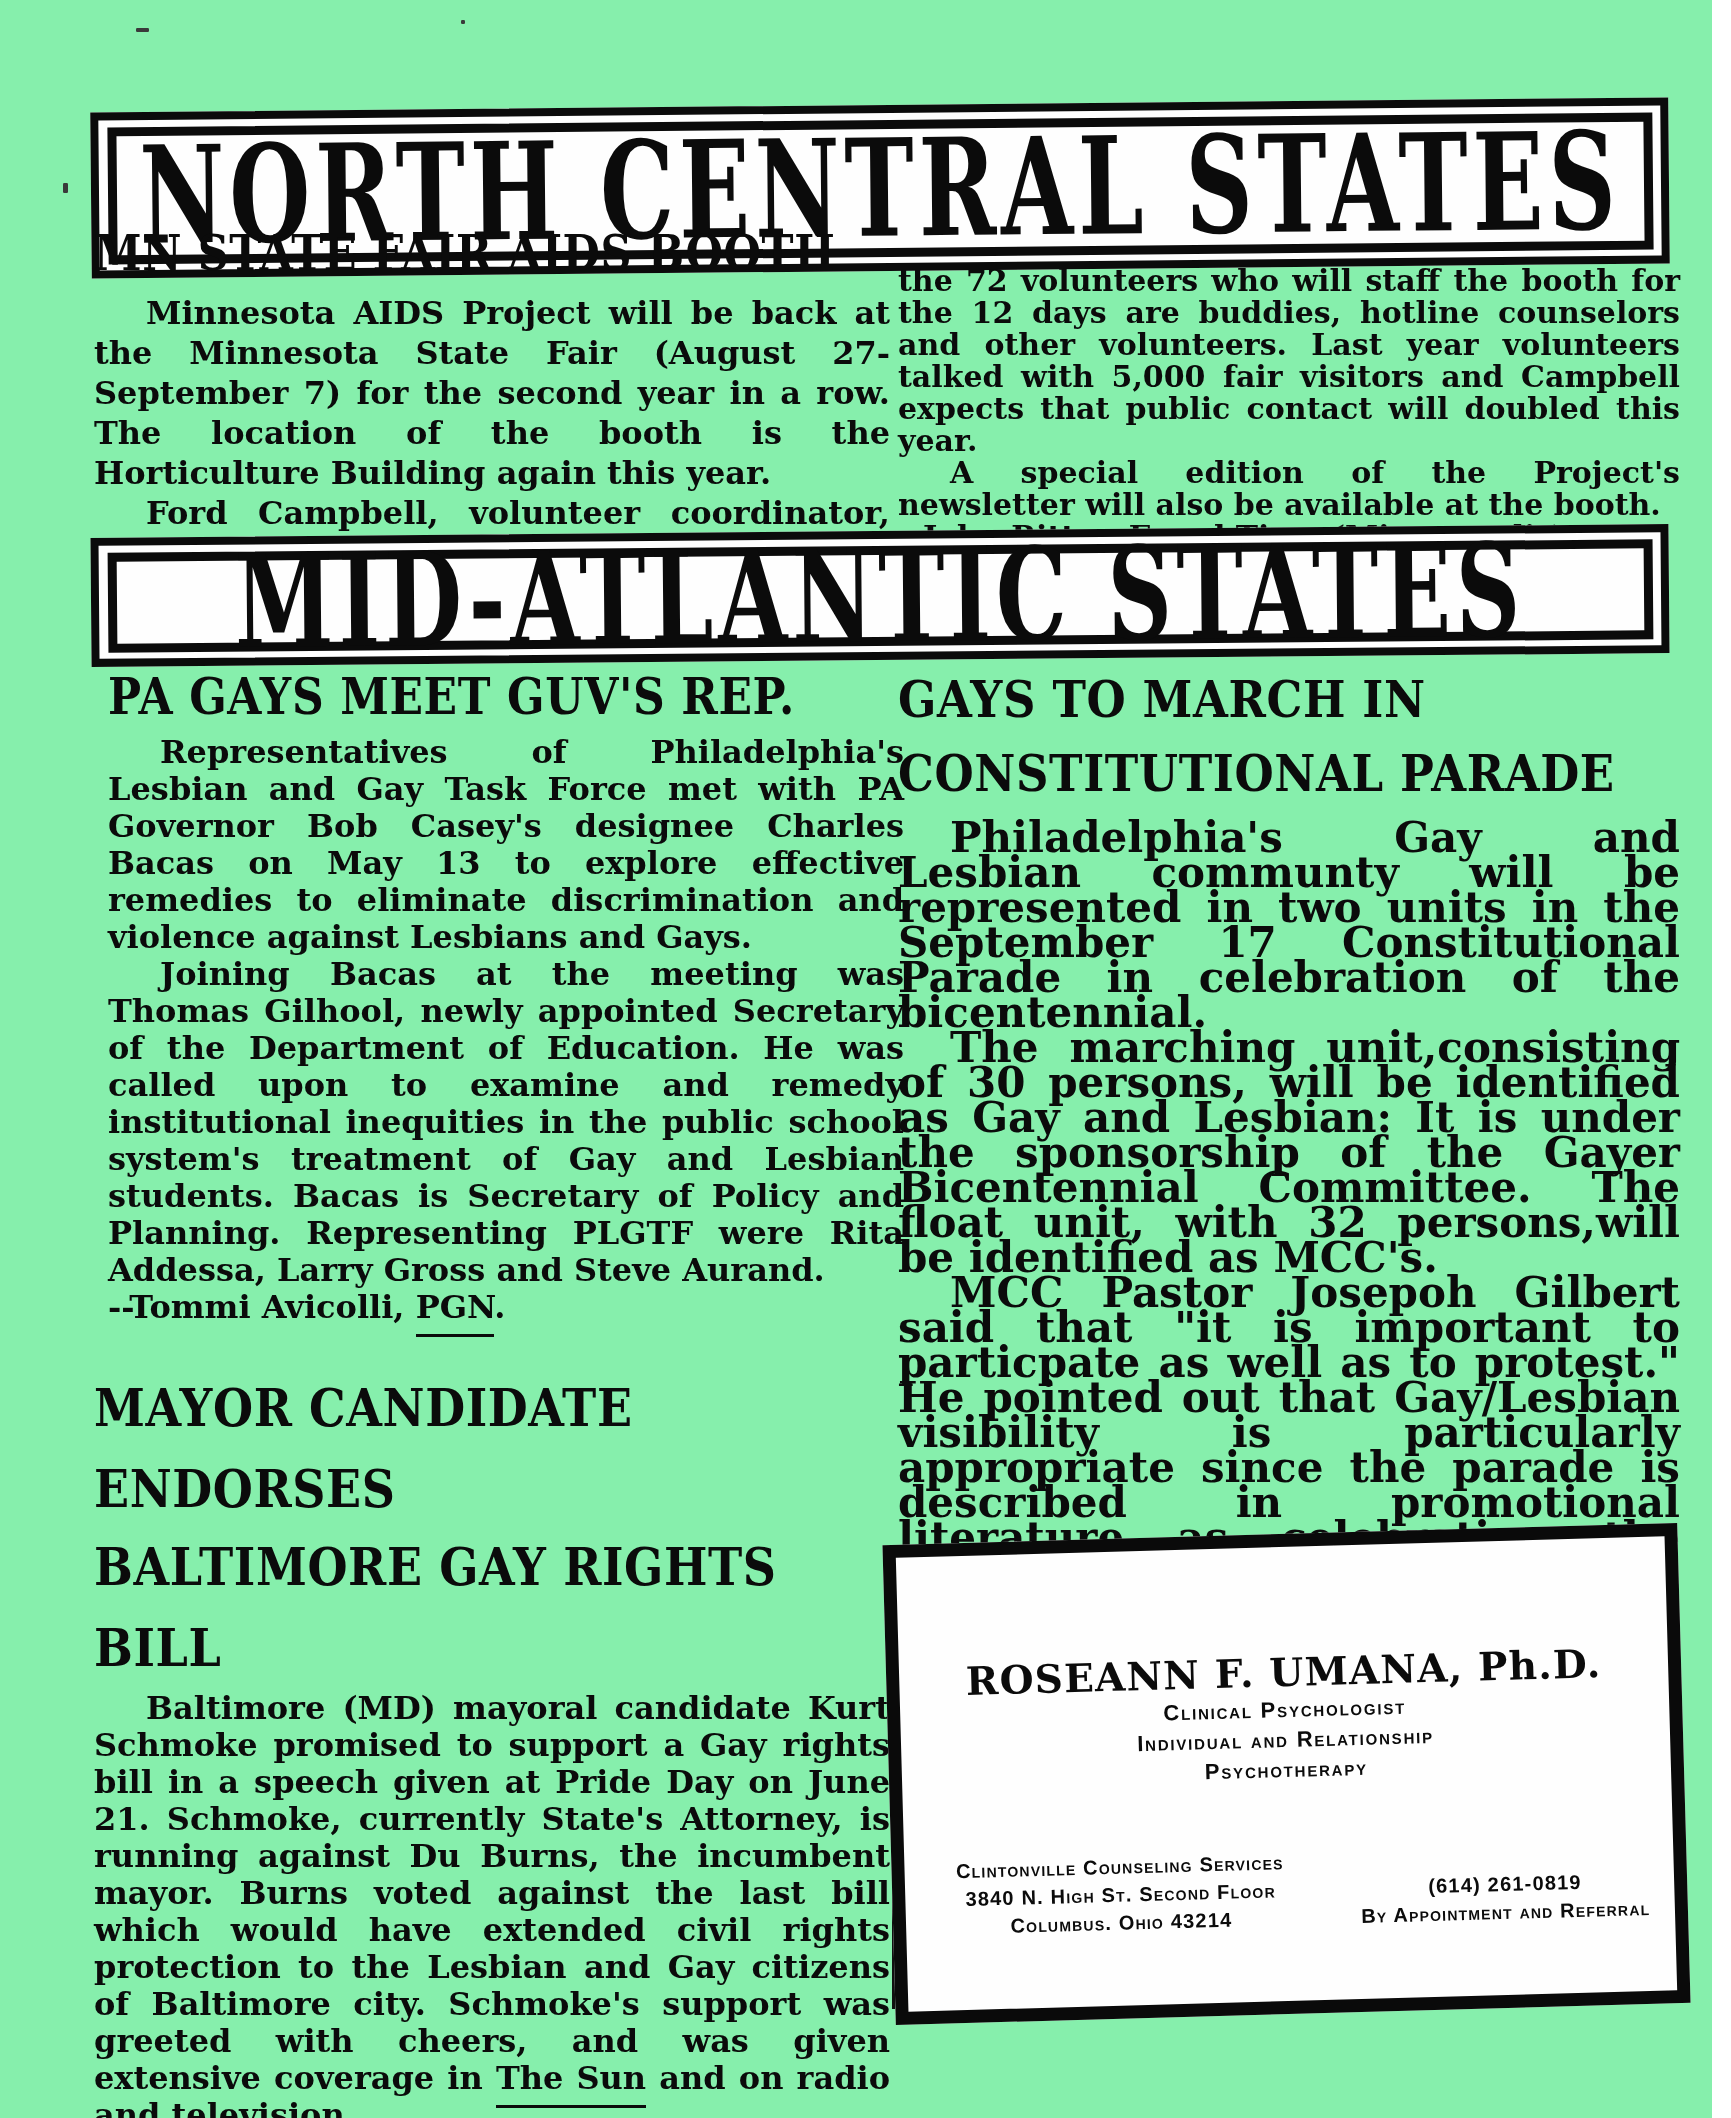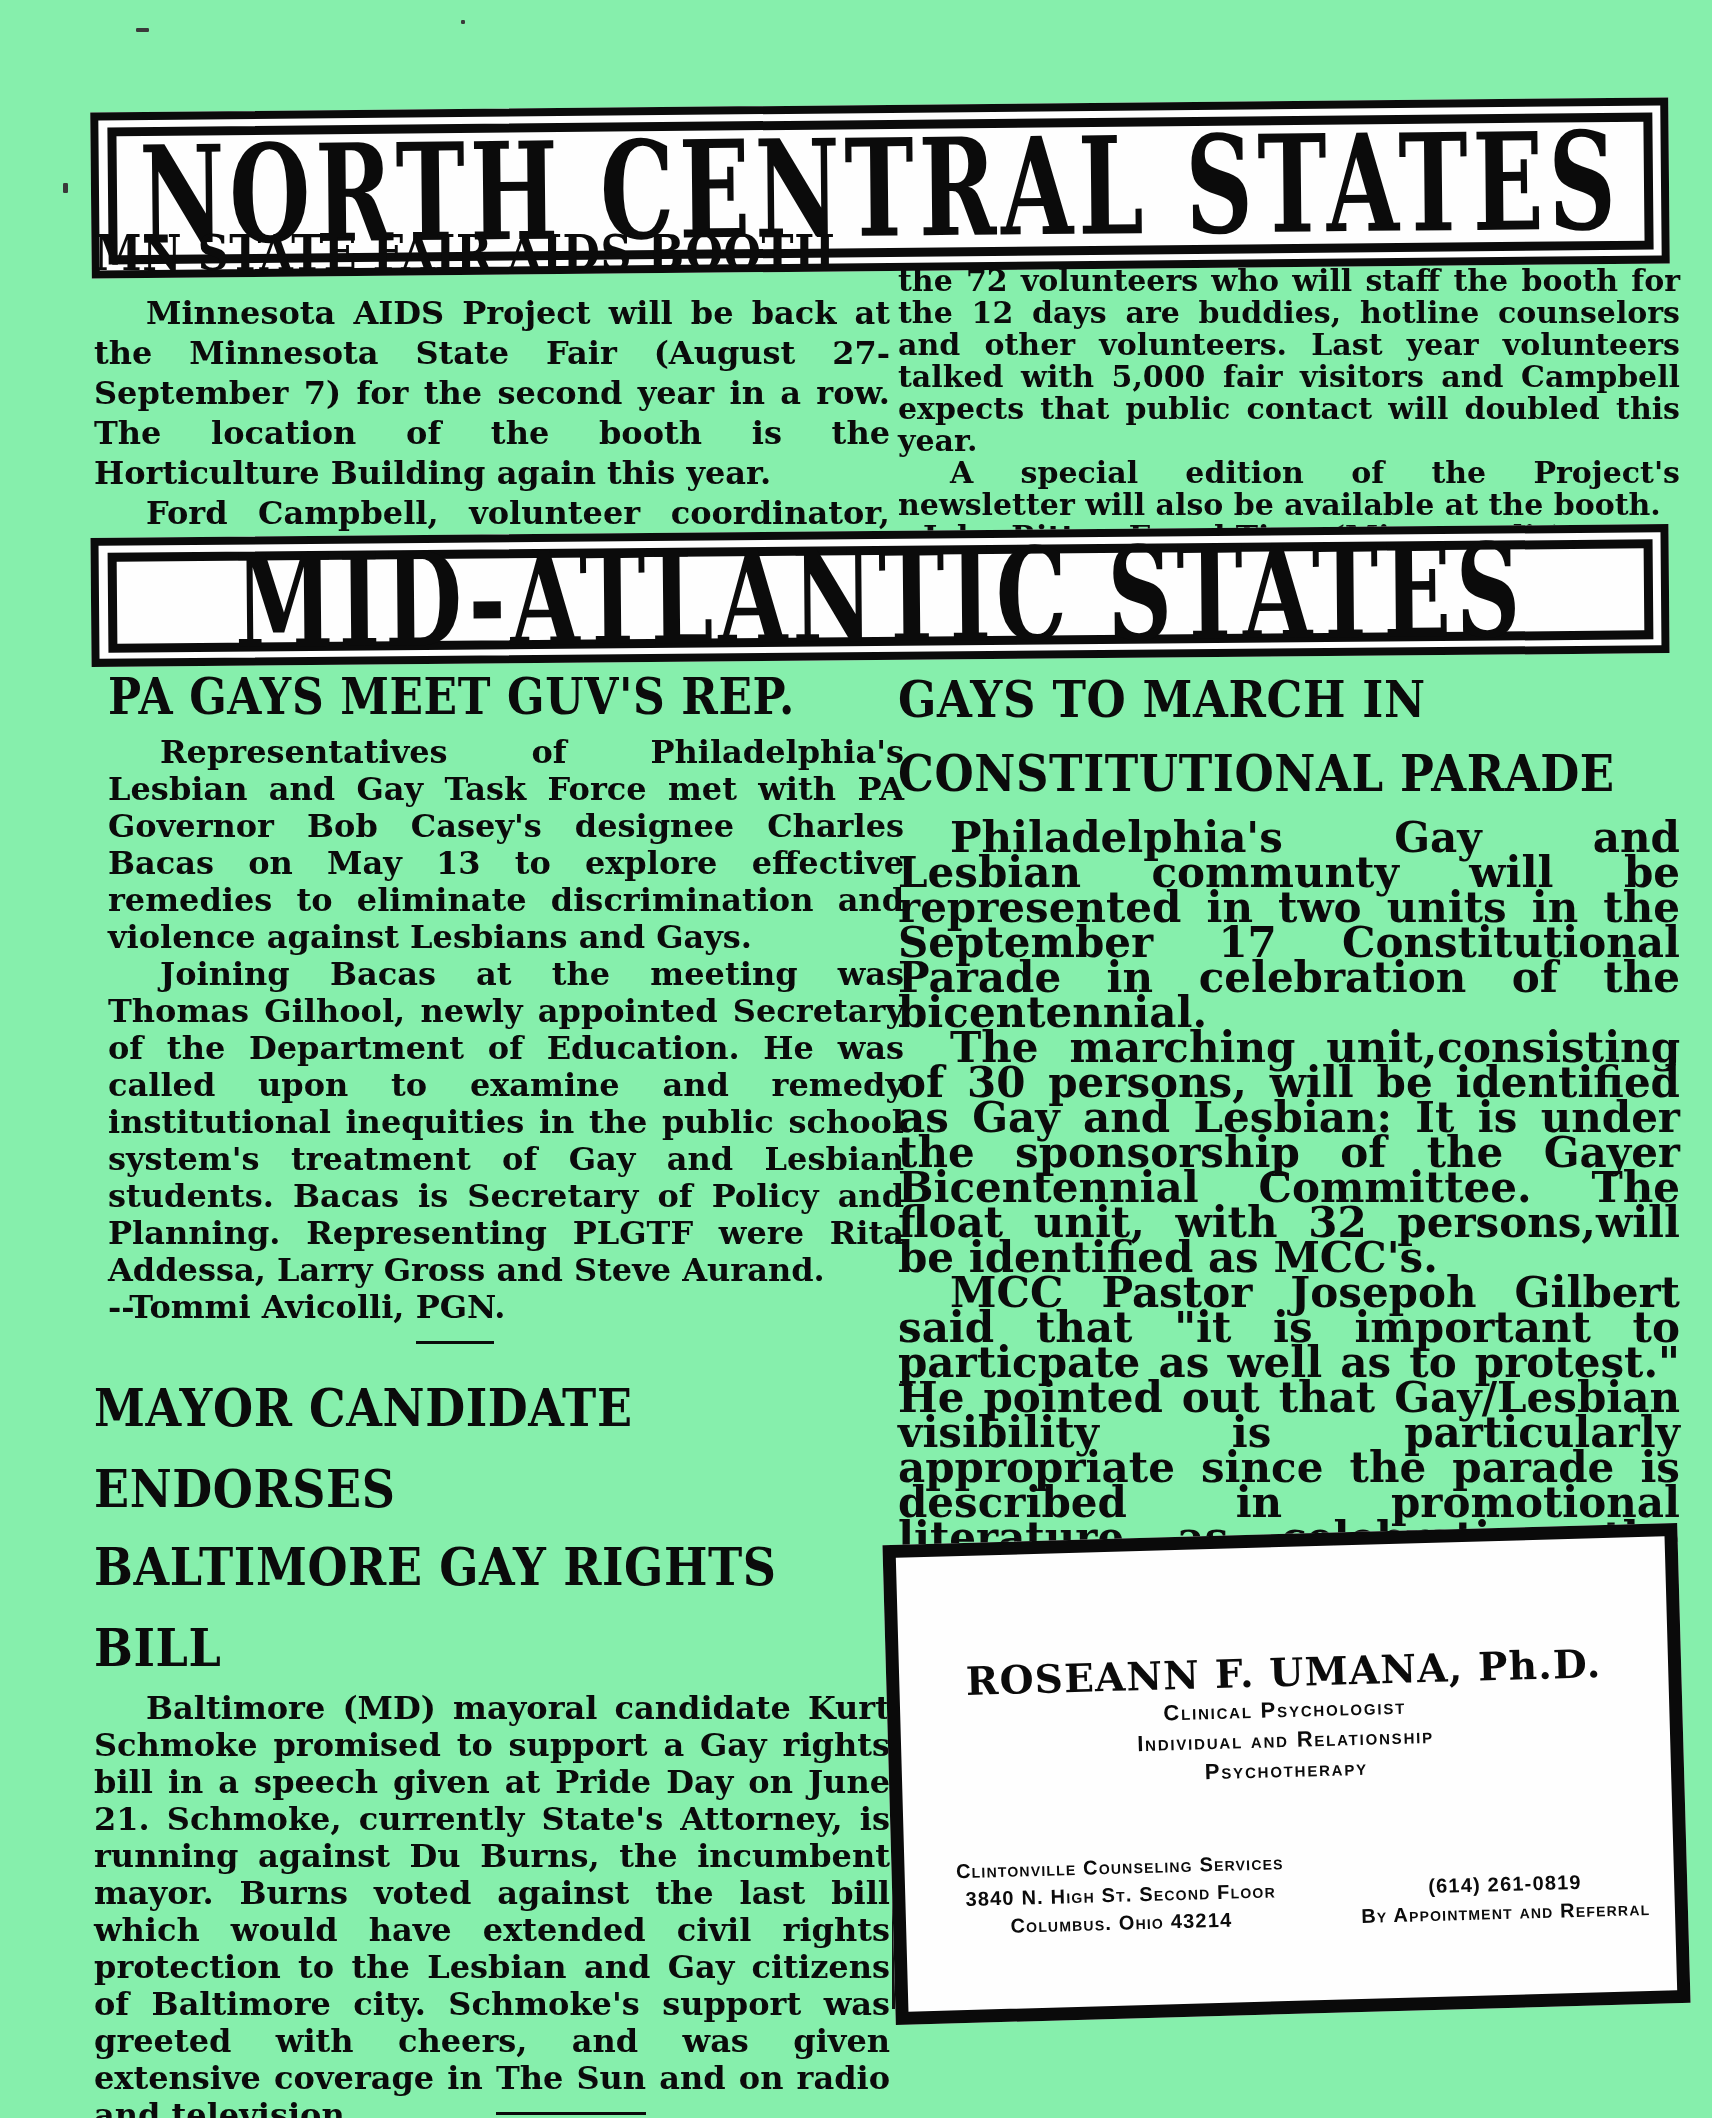--- a/index.html
+++ b/index.html
@@ -21,21 +21,21 @@
   #banner-mid .banner-text{font-size:89px;letter-spacing:4.9px;}
 
   
   .col{position:absolute;}
   .art-title{font-family:"DejaVu Serif",serif;font-weight:bold;letter-spacing:0.6px;
              transform:scaleY(1.14);transform-origin:left top;}
   .para,.byline{font-family:"DejaVu Serif",serif;font-weight:bold;}
   .para{text-align:justify;}
   .indent{text-indent:52px;}
   .jlast{text-align-last:justify;}
-  .u{border-bottom:3.7px solid #0b0b0b;padding-bottom:15px;}
+  .u{border-bottom:3.7px solid #0b0b0b;padding-bottom:8px;}
 
   
   #s1-left{left:94px;top:226px;width:796px;}
   #s1-left .art-title{font-size:43px;line-height:49px;margin-bottom:18px;}
   #s1-left .para,#s1-left .byline{font-size:32px;line-height:40px;}
 
   
   #s1-right{left:898px;top:265px;width:782px;}
   #s1-right .para,#s1-right .byline{font-size:30px;line-height:32px;}
 

